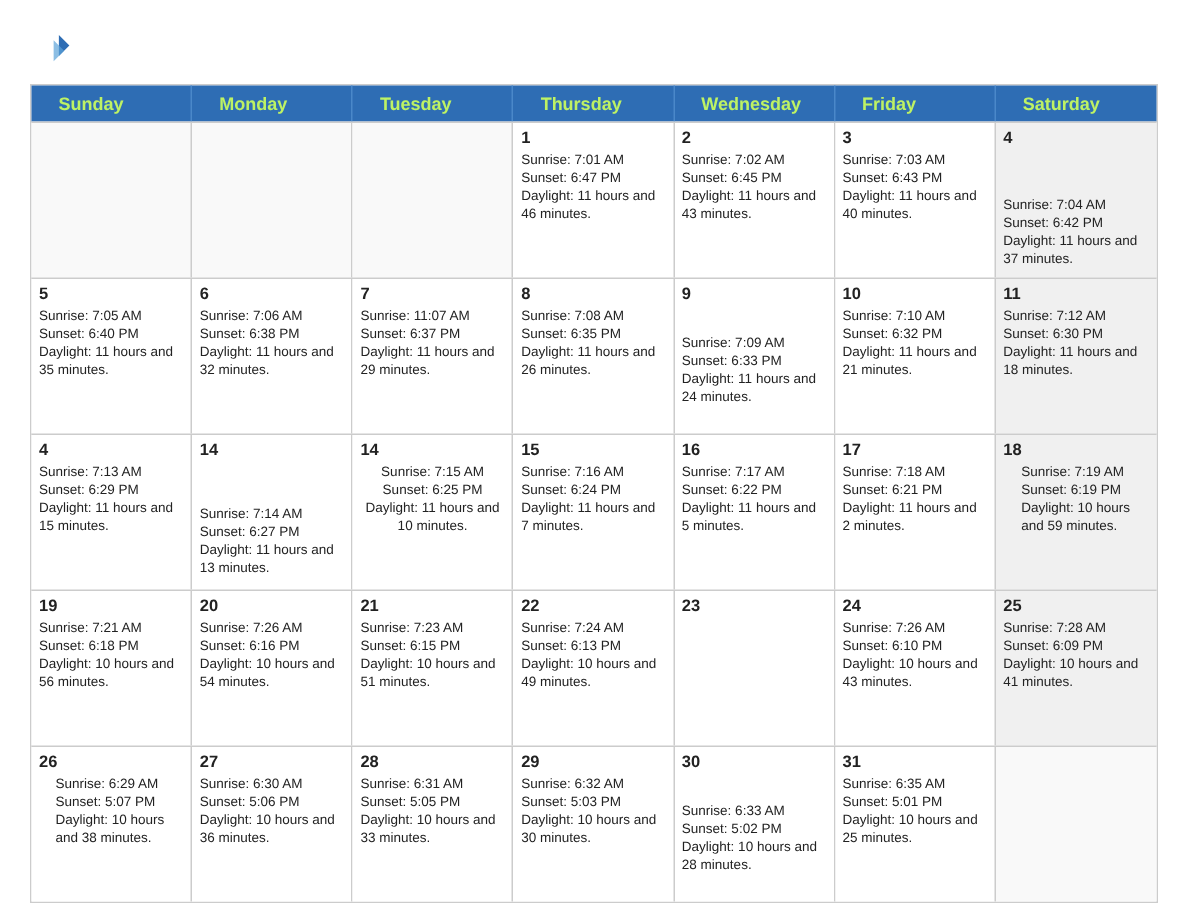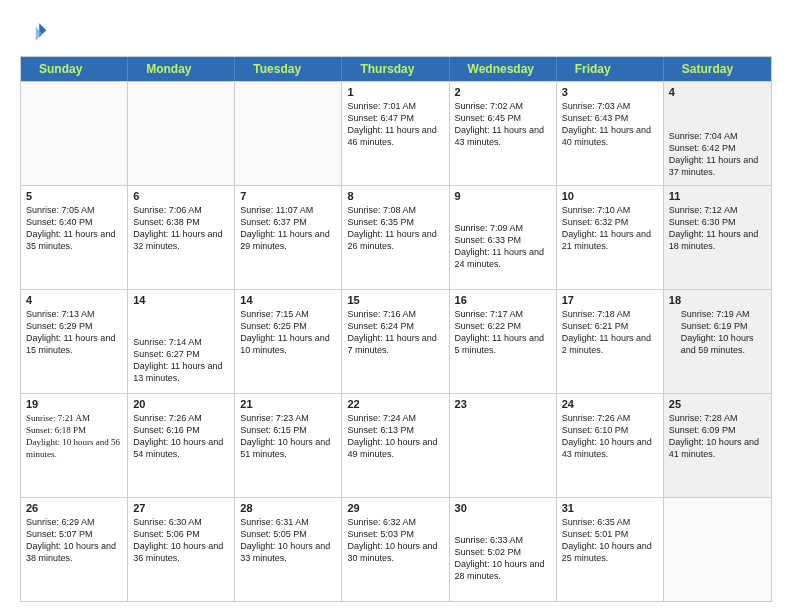--- a/index.html
+++ b/index.html
@@ -221,21 +221,21 @@
 Daylight: 11 hours and 15 minutes.</div>
           </div>
           <div class="cal-cell">
             <span class="day-num">14</span>
             <div class="cell-text" style="white-space: pre-line; margin-top: 30px;">Sunrise: 7:14 AM
 Sunset: 6:27 PM
 Daylight: 11 hours and 13 minutes.</div>
           </div>
           <div class="cal-cell">
             <span class="day-num">14</span>
-            <div class="cell-text" style="white-space: pre-line;">Sunrise: 7:15 AM
+            <div class="cell-text" style="white-space: pre-line; text-align: center;">Sunrise: 7:15 AM
 Sunset: 6:25 PM
 Daylight: 11 hours and 10 minutes.</div>
           </div>
           <div class="cal-cell">
             <span class="day-num">15</span>
             <div class="cell-text" style="white-space: pre-line;">Sunrise: 7:16 AM
 Sunset: 6:24 PM
 Daylight: 11 hours and 7 minutes.</div>
           </div>
           <div class="cal-cell">
@@ -253,21 +253,21 @@
           <div class="cal-cell shaded">
             <span class="day-num">18</span>
             <div class="cell-text" style="white-space: pre-line; margin-left: 12px;">Sunrise: 7:19 AM
 Sunset: 6:19 PM
 Daylight: 10 hours and 59 minutes.</div>
           </div>
         </div>
         <div class="cal-week">
           <div class="cal-cell">
             <span class="day-num">19</span>
-            <div class="cell-text" style="white-space: pre-line; font-family: Liberation Serif, serif;">Sunrise: 7:21 AM
+            <div class="cell-text" style="white-space: pre-line;">Sunrise: 7:21 AM
 Sunset: 6:18 PM
 Daylight: 10 hours and 56 minutes.</div>
           </div>
           <div class="cal-cell">
             <span class="day-num">20</span>
             <div class="cell-text" style="white-space: pre-line;">Sunrise: 7:26 AM
 Sunset: 6:16 PM
 Daylight: 10 hours and 54 minutes.</div>
           </div>
           <div class="cal-cell">
@@ -294,21 +294,21 @@
           <div class="cal-cell shaded">
             <span class="day-num">25</span>
             <div class="cell-text" style="white-space: pre-line;">Sunrise: 7:28 AM
 Sunset: 6:09 PM
 Daylight: 10 hours and 41 minutes.</div>
           </div>
         </div>
         <div class="cal-week">
           <div class="cal-cell">
             <span class="day-num">26</span>
-            <div class="cell-text" style="white-space: pre-line;">Sunrise: 6:29 AM
+            <div class="cell-text" style="white-space: pre-line; margin-left: 11px;">Sunrise: 6:29 AM
 Sunset: 5:07 PM
 Daylight: 10 hours and 38 minutes.</div>
           </div>
           <div class="cal-cell">
             <span class="day-num">27</span>
             <div class="cell-text" style="white-space: pre-line;">Sunrise: 6:30 AM
 Sunset: 5:06 PM
 Daylight: 10 hours and 36 minutes.</div>
           </div>
           <div class="cal-cell">

